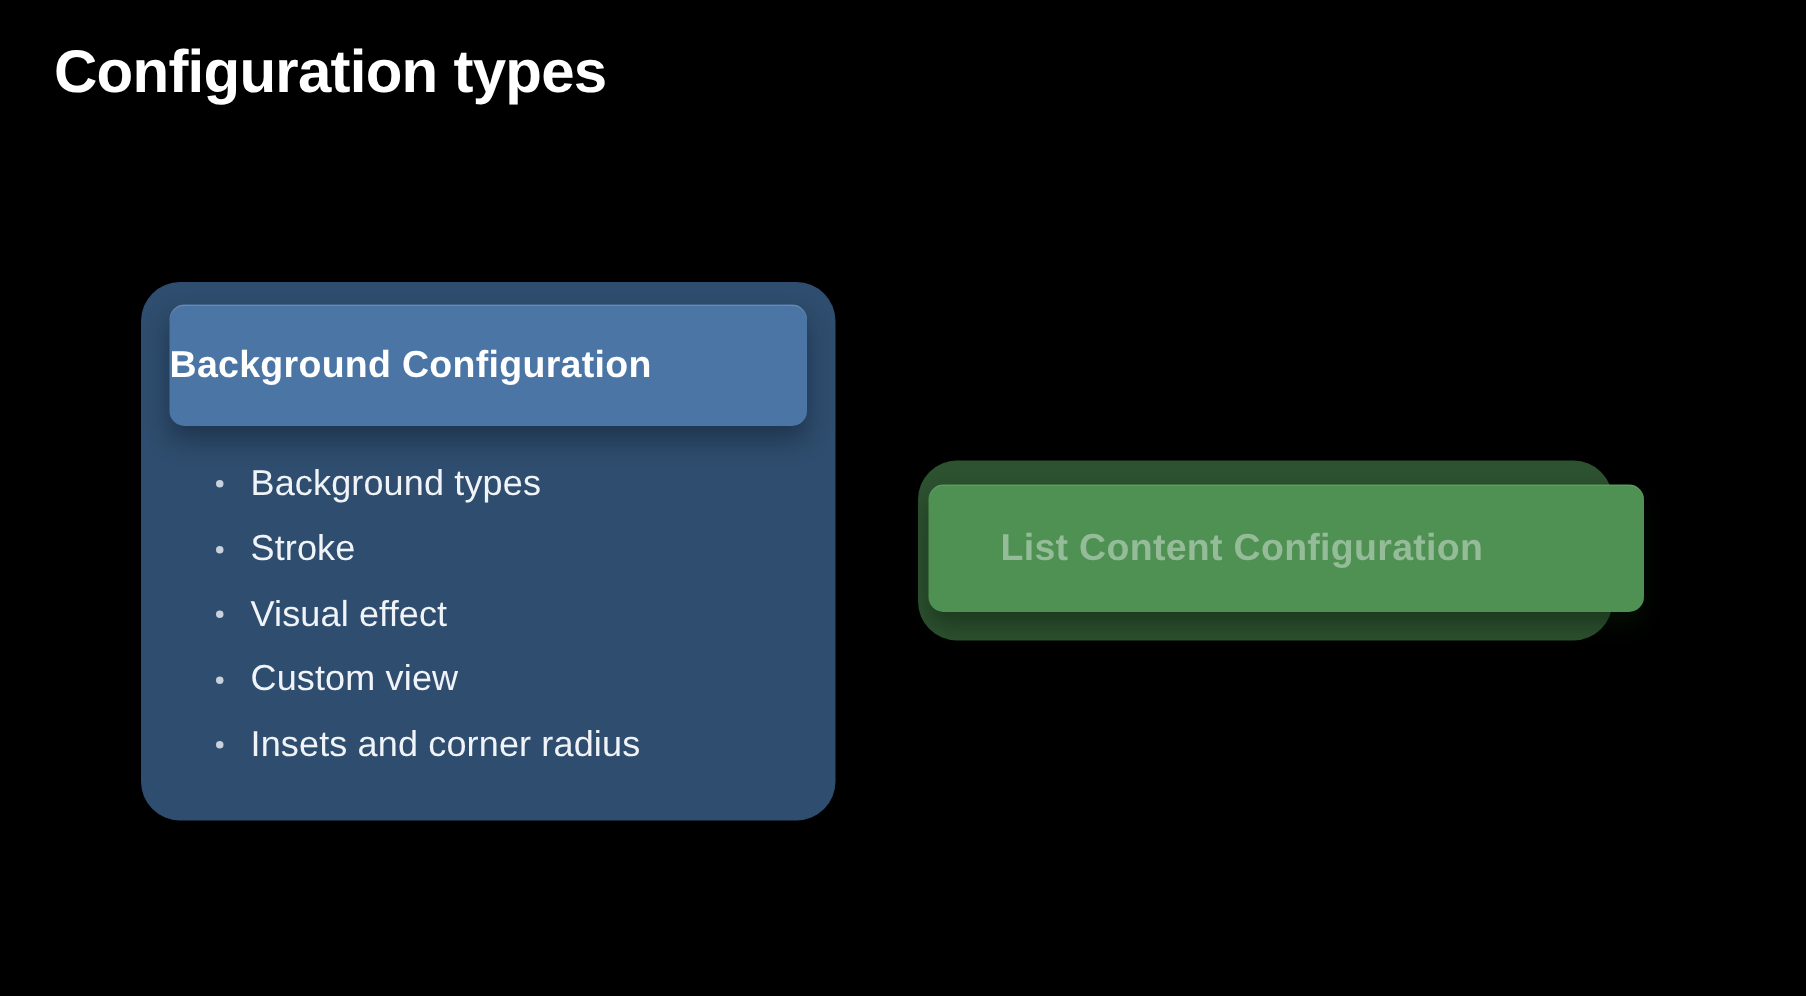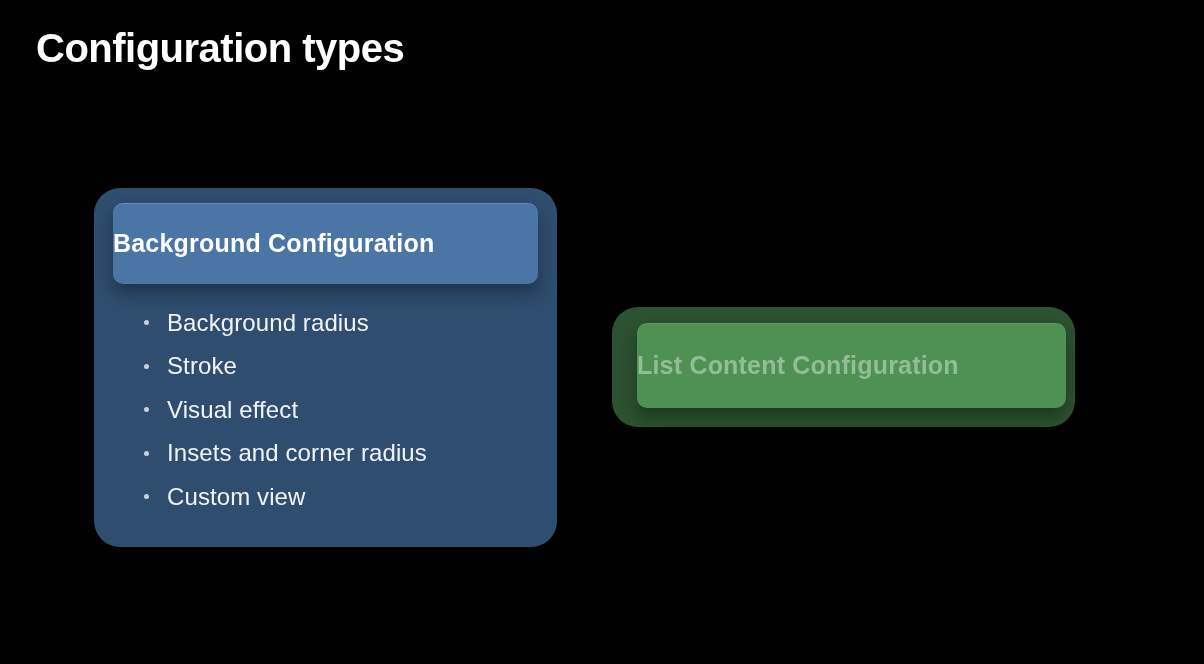--- a/index.html
+++ b/index.html
@@ -60,28 +60,29 @@
     left: 19px;
     top: 15px;
     width: 425px;
     height: 81px;
     background: var(--blue-header-bg, #4b75a4);
     color: var(--blue-header-text, #ffffff);
     box-shadow: 0 9px 16px rgba(12, 24, 40, 0.45),
                 inset 0 1px 0 rgba(255,255,255,0.16);
   }
   .card-green .card-header {
-    left: 25px;
+    left: 7px;
     top: 16px;
     width: 429px;
     height: 85px;
     background: var(--green-header-bg, #4f9053);
     color: var(--green-header-text, #95bc98);
     box-shadow: 0 9px 16px rgba(10, 28, 12, 0.45),
                 inset 0 1px 0 rgba(255,255,255,0.10);
+    padding-left: 48px;
   }
   .bullets {
     position: absolute;
     left: 0;
     top: 96px;
     margin: 0;
     padding: 17px 20px 0 50px;
     list-style: none;
     width: 100%;
     box-sizing: border-box;
@@ -113,37 +114,37 @@
 
   <h1 class="title">Configuration types</h1>
 
   <section class="card card-blue">
     <div class="card-header">
       <span>Background Configuration</span>
     </div>
     <ul class="bullets">
       <li>
         <span class="dot"></span>
-        <span>Background radius</span>
+        <span>Background types</span>
       </li>
       <li>
         <span class="dot"></span>
         <span>Stroke</span>
       </li>
       <li>
         <span class="dot"></span>
         <span>Visual effect</span>
       </li>
       <li>
         <span class="dot"></span>
-        <span>Insets and corner radius</span>
+        <span>Custom view</span>
       </li>
       <li>
         <span class="dot"></span>
-        <span>Custom view</span>
+        <span>Insets and corner radius</span>
       </li>
     </ul>
   </section>
 
   <section class="card card-green">
     <div class="card-header">
       <span>List Content Configuration</span>
     </div>
   </section>
 

